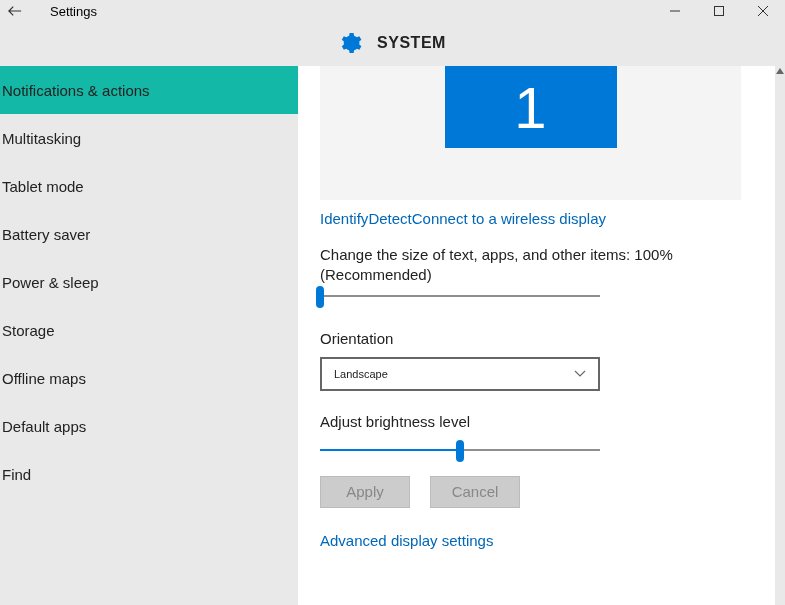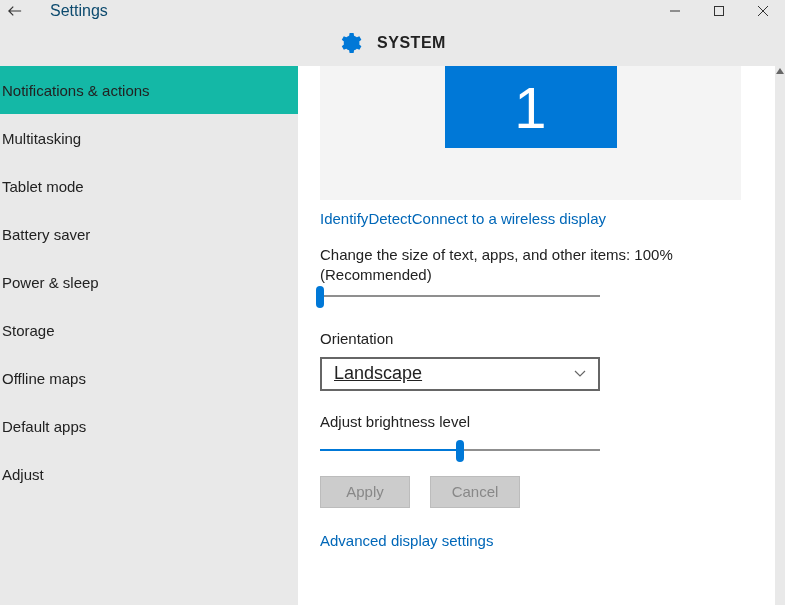--- a/index.html
+++ b/index.html
@@ -14,21 +14,21 @@
     position: relative;
   }
   .titlebar {
     display: flex;
     align-items: center;
     height: 22px;
     padding-left: 6px;
   }
   .titlebar-back { width: 18px; height: 18px; display:flex; align-items:center; justify-content:center; }
   .titlebar-back svg { width: 14px; height: 12px; stroke: #333; fill:none; }
-  .titlebar-title { margin-left: 26px; font-size: 16px; color:#0c4a6e; }
+  .titlebar-title { margin-left: 26px; font-size: 13px; color:#000000; }
   .win-controls { position:absolute; right:0; top:0; display:flex; }
   .win-btn { width: 44px; height: 22px; display:flex; align-items:center; justify-content:center; }
   .win-btn svg { stroke:#333; fill:none; }
 
   .header {
     display:flex; align-items:center; justify-content:space-between;
     padding: 8px 6px 10px 4px;
     height: 44px;
     flex-direction: column;
   }
@@ -116,21 +116,21 @@
 
   .select-label { font-size:15px; margin-bottom:10px; }
   .select-box {
     width:280px; height:34px;
     border:2px solid #666;
     display:flex; align-items:center; justify-content:space-between;
     padding: 0 12px 0 12px;
     margin-bottom:22px;
     cursor:pointer;
   }
-  .select-box span { font-size:18px;text-decoration:underline; }
+  .select-box span { font-size:11px; }
   .select-box svg { stroke:#666; fill:none; }
 
   .btn-row { display:flex; gap:20px; margin-top:16px; margin-bottom:24px; }
   .flat-btn {
     width:90px; height:32px;
     border:1px solid #bcbcbc;
     background:#ccc;
     color:#888;
     font-size:15px;
     display:flex; align-items:center; justify-content:center;
@@ -202,21 +202,21 @@
         <div class="sidebar-item">
           <span>Storage</span>
         </div>
         <div class="sidebar-item">
           <span>Offline maps</span>
         </div>
         <div class="sidebar-item">
           <span>Default apps</span>
         </div>
         <div class="sidebar-item">
-          <span>Adjust</span>
+          <span>Find</span>
         </div>
       </div>
     <div class="sidebar-scrollbar">
       <div class="sb-arrow-up">
         <svg width="8" height="6" viewBox="0 0 8 6">
             <path d="M0 6 L4 0 L8 6 Z"></path>
           </svg>
       </div>
       <div class="sb-thumb"></div>
     </div>

